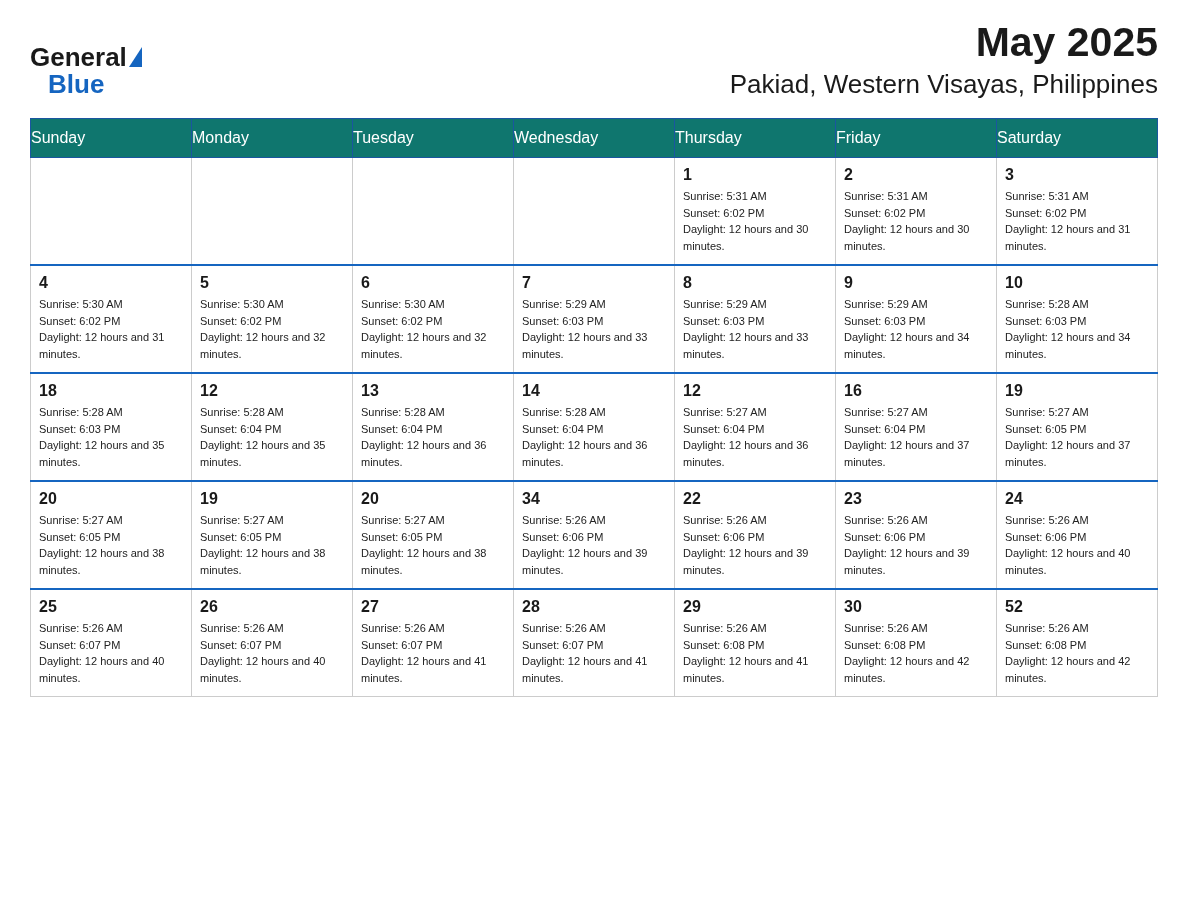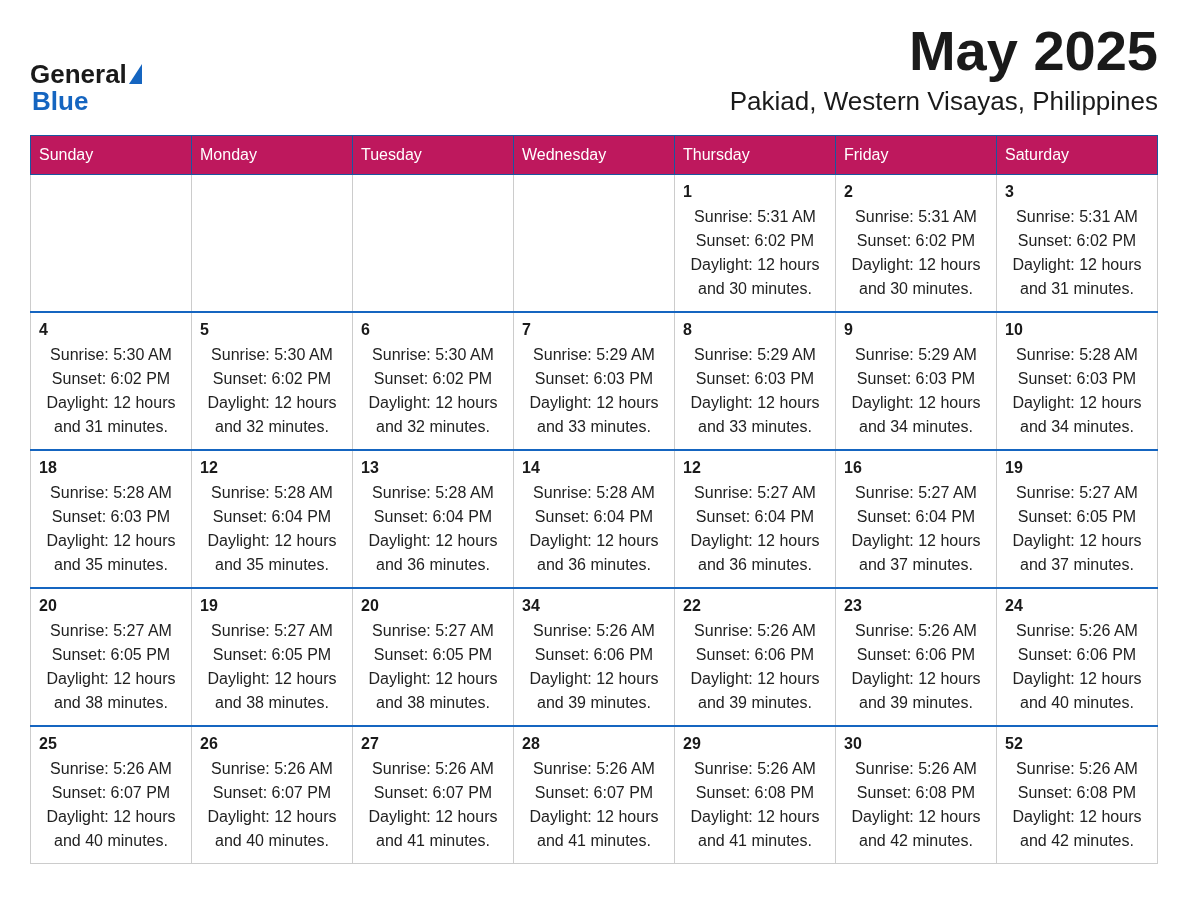--- a/index.html
+++ b/index.html
@@ -28,63 +28,62 @@
     }
     .logo-text-blue {
       font-size: 26px;
       font-weight: bold;
       color: #1565c0;
     }
     .header-right {
       text-align: right;
     }
     .month-year {
-      font-size: 56px;
+      font-size: 41px;
       font-weight: bold;
       color: #1a1a1a;
       line-height: 1.1;
     }
     .location {
       font-size: 26px;
       color: #1a1a1a;
       margin-top: 4px;
     }
     .calendar {
       width: 100%;
       border-collapse: collapse;
       border: 1px solid #aaa;
     }
     .calendar thead tr th {
-      background-color: #be185d;
+      background-color: #0f766e;
       color: #fff;
       font-size: 16px;
       font-weight: normal;
-      padding: 10px 8px;
+      padding: 10px 0;
       border: 1px solid #1a56a0;
       text-align: left;
     }
     .calendar tbody tr td {
       border: 1px solid #ccc;
       vertical-align: top;
       padding: 8px 8px 10px 8px;
       width: 14.28%;
       min-height: 110px;
     }
     .day-number {
       font-size: 16px;
       font-weight: bold;
       color: #1a1a1a;
       display: block;
       margin-bottom: 4px;
     }
     .day-info {
-      font-size: 16px;
+      font-size: 11px;
       color: #222;
       line-height: 1.5;
-      text-align: center;
     }
     .empty-cell {
       background: #fff;
     }
     .calendar tbody tr:not(:last-child) td {
       border-bottom: 1px solid #ccc;
     }
     
     .calendar tbody tr td {
       border-top: 2px solid #1565c0;
@@ -98,21 +97,21 @@
 
 <div class="header">
   <div class="logo">
     <div style="display:flex; flex-direction:column; align-items:flex-start;">
       <div style="display:flex; align-items:center;">
         <span class="logo-text-general">General</span>
         <div style="display:flex; flex-direction:column; align-items:center; margin-left:2px;">
           <div style="width:0;height:0;border-left:13px solid transparent;border-right:0px solid transparent;border-bottom:20px solid #1565c0;margin-bottom:1px;"></div>
         </div>
       </div>
-      <span class="logo-text-blue" style="margin-top:-4px; margin-left:2px;">Blue</span>
+      <span class="logo-text-blue" style="margin-top:-4px; margin-left:18px;">Blue</span>
     </div>
   </div>
   <div class="header-right">
     <div class="month-year">May 2025</div>
     <div class="location">Pakiad, Western Visayas, Philippines</div>
   </div>
 </div>
 
 <table class="calendar">
   <thead>

